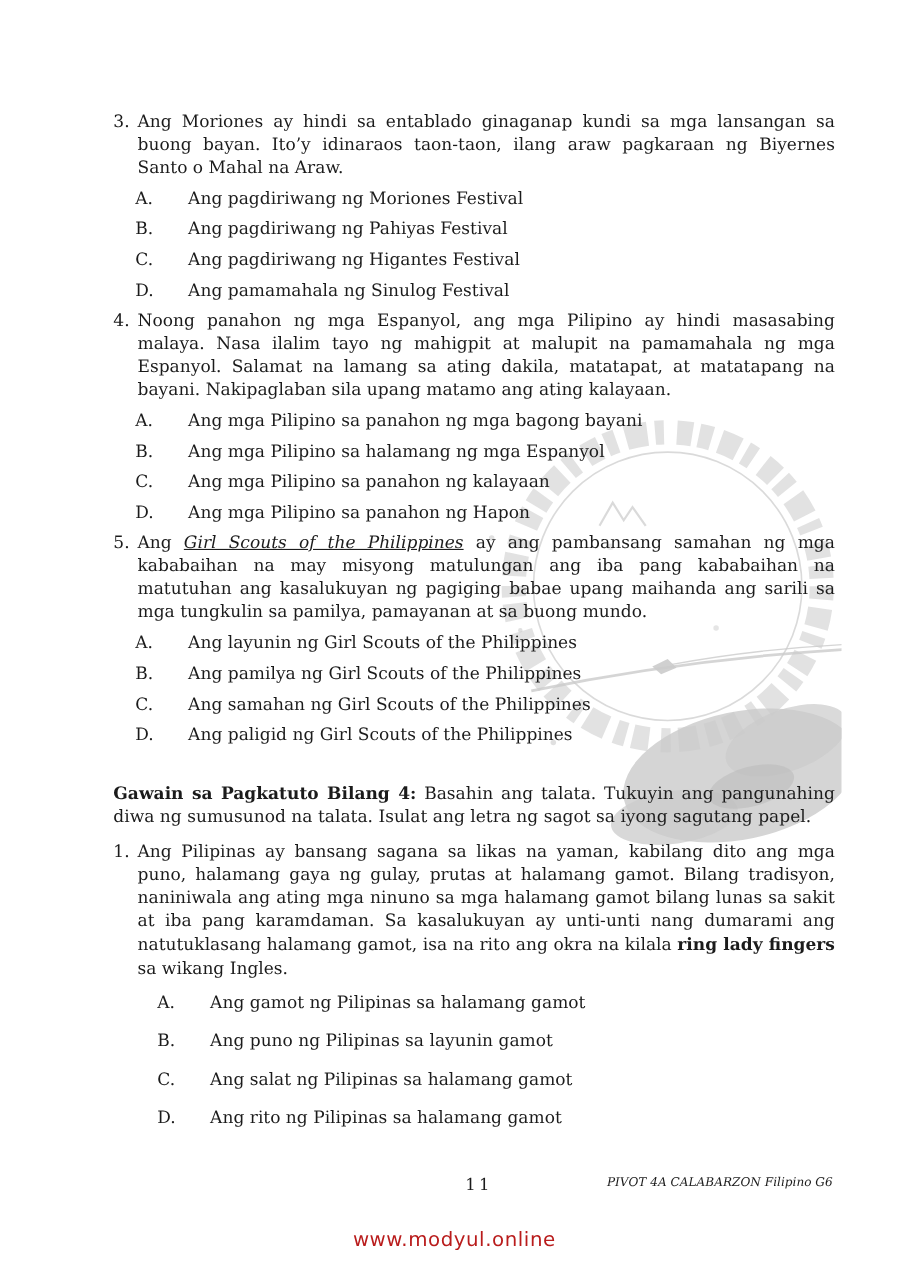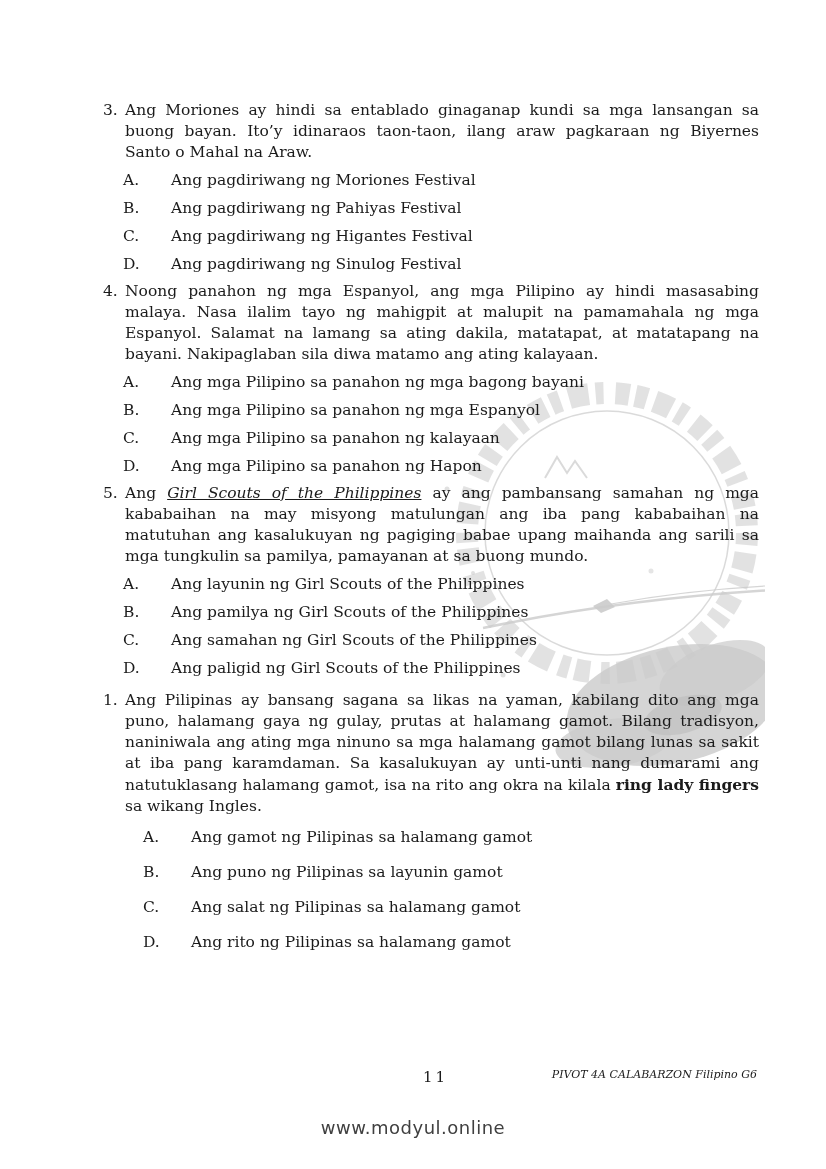--- a/index.html
+++ b/index.html
@@ -60,21 +60,21 @@
     font-size: 11px;
     font-style: italic;
   }
   .site-watermark {
     position: absolute;
     left: 50%;
     transform: translateX(-50%);
     top: 1117px;
     font-family: "DejaVu Sans", "Liberation Sans", sans-serif;
     font-size: 18px;
-    color: #404040;
+    color: #b91c1c;
     letter-spacing: 0.5px;
   }
 </style>
 </head>
 <body>
 
 <div class="page">
 
   <svg class="stamp" viewBox="0 0 350 400" aria-hidden="true">
     <g stroke="#cbcbcb" fill="none">
@@ -114,38 +114,38 @@
         <div class="opt">
           <span class="opt-letter">B.</span>
           <span class="opt-text">Ang pagdiriwang ng Pahiyas Festival</span>
         </div>
         <div class="opt">
           <span class="opt-letter">C.</span>
           <span class="opt-text">Ang pagdiriwang ng Higantes Festival</span>
         </div>
         <div class="opt">
           <span class="opt-letter">D.</span>
-          <span class="opt-text">Ang pagdiriwang ng Sinulog Festival</span>
+          <span class="opt-text">Ang pamamahala ng Sinulog Festival</span>
         </div>
       </div>
     </section>
 
     <section class="question">
       <div class="qrow">
         <span class="qnum">4.</span>
-        <p class="stem">Noong panahon ng mga Espanyol, ang mga Pilipino ay hindi masasabing malaya. Nasa ilalim tayo ng mahigpit at malupit na pamamahala ng mga Espanyol. Salamat na lamang sa ating dakila, matatapat, at matatapang na bayani. Nakipaglaban sila diwa matamo ang ating kalayaan.</p>
+        <p class="stem">Noong panahon ng mga Espanyol, ang mga Pilipino ay hindi masasabing malaya. Nasa ilalim tayo ng mahigpit at malupit na pamamahala ng mga Espanyol. Salamat na lamang sa ating dakila, matatapat, at matatapang na bayani. Nakipaglaban sila upang matamo ang ating kalayaan.</p>
       </div>
       <div class="opts">
         <div class="opt">
           <span class="opt-letter">A.</span>
           <span class="opt-text">Ang mga Pilipino sa panahon ng mga bagong bayani</span>
         </div>
         <div class="opt">
           <span class="opt-letter">B.</span>
-          <span class="opt-text">Ang mga Pilipino sa panahon ng mga Espanyol</span>
+          <span class="opt-text">Ang mga Pilipino sa halamang ng mga Espanyol</span>
         </div>
         <div class="opt">
           <span class="opt-letter">C.</span>
           <span class="opt-text">Ang mga Pilipino sa panahon ng kalayaan</span>
         </div>
         <div class="opt">
           <span class="opt-letter">D.</span>
           <span class="opt-text">Ang mga Pilipino sa panahon ng Hapon</span>
         </div>
       </div>
@@ -169,20 +169,21 @@
           <span class="opt-letter">C.</span>
           <span class="opt-text">Ang samahan ng Girl Scouts of the Philippines</span>
         </div>
         <div class="opt">
           <span class="opt-letter">D.</span>
           <span class="opt-text">Ang paligid ng Girl Scouts of the Philippines</span>
         </div>
       </div>
     </section>
 
+    <p class="activity-header"><span class="activity-title">Gawain sa Pagkatuto Bilang 4:</span> <span>Basahin ang talata. Tukuyin ang pangunahing diwa ng sumusunod na talata. Isulat ang letra ng sagot sa iyong sagutang papel.</span></p>
 
     <section class="question activity-item">
       <div class="qrow">
         <span class="qnum">1.</span>
         <p class="stem"><span>Ang Pilipinas ay bansang sagana sa likas na yaman, kabilang dito ang mga puno, halamang gaya ng gulay, prutas at halamang gamot. Bilang tradisyon, naniniwala ang ating mga ninuno sa mga halamang gamot bilang lunas sa sakit at iba pang karamdaman. Sa kasalukuyan ay unti-unti nang dumarami ang natutuklasang halamang gamot, isa na rito ang okra na kilala </span><span class="bold">ring lady fingers</span><span> sa wikang Ingles.</span></p>
       </div>
       <div class="opts">
         <div class="opt">
           <span class="opt-letter">A.</span>
           <span class="opt-text">Ang gamot ng Pilipinas sa halamang gamot</span>

